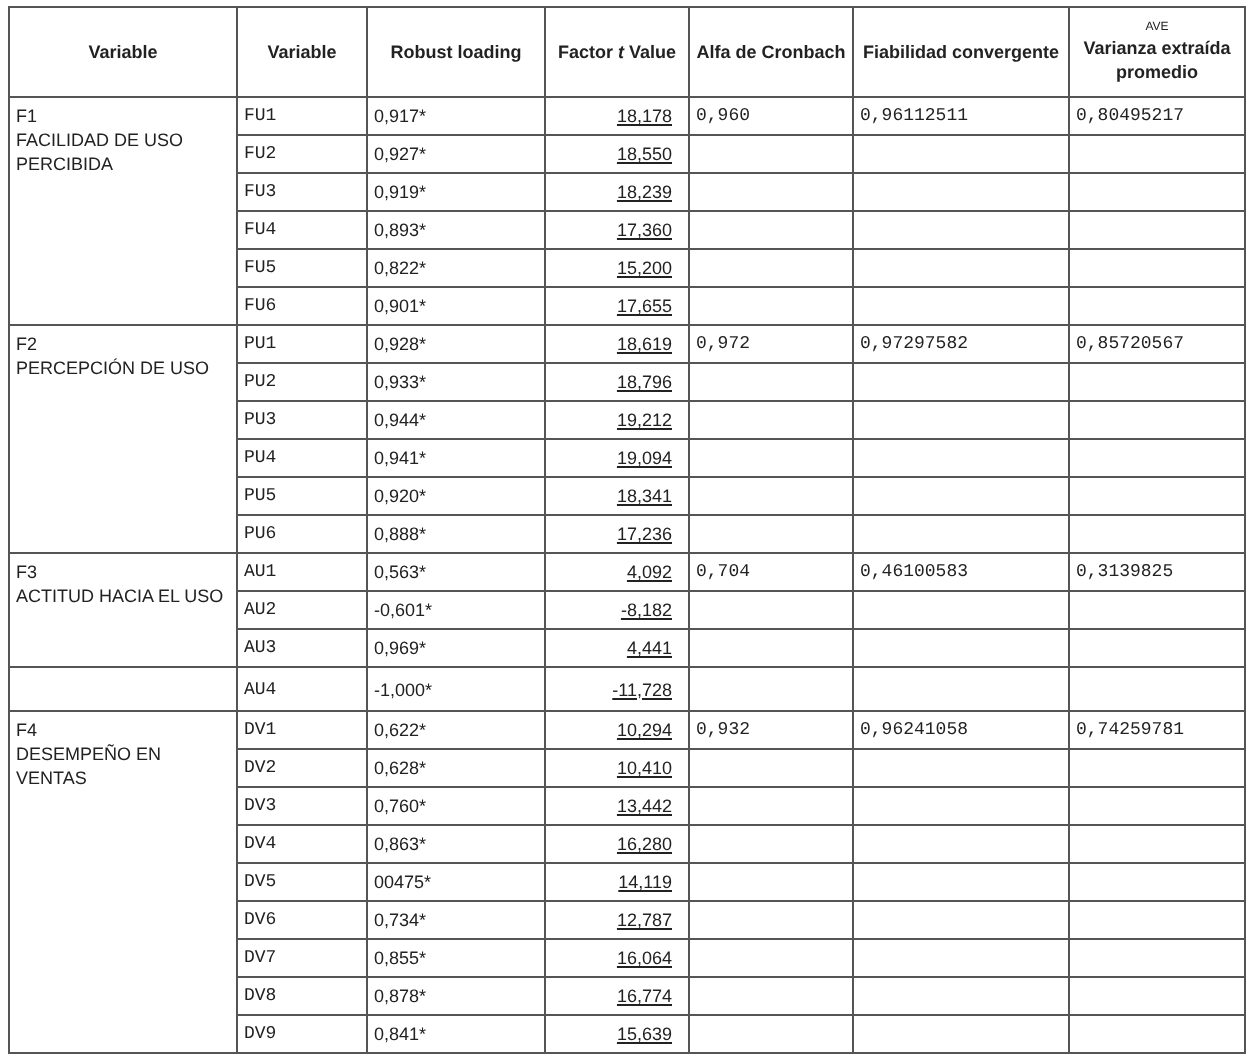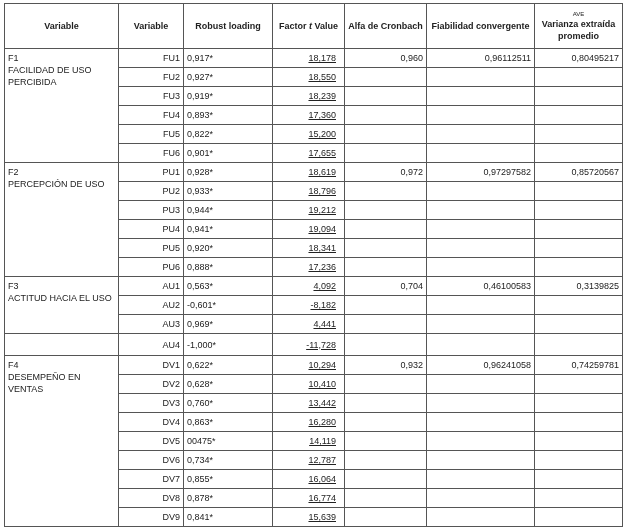--- a/index.html
+++ b/index.html
@@ -10,21 +10,21 @@
     font-family: "Liberation Sans", sans-serif;
     font-size: 9px; color: #222;
     table-layout: fixed;
     width: 618px;
     border: 1.5px solid #666;
   }
   th, td { border: 1px solid #555; padding: 0 3px; height: 18px; white-space: nowrap; }
   th { font-weight: bold; height: 44px; text-align: center; vertical-align: middle; line-height: 12px; white-space: normal; }
   th .small { display:block; font-size: 6px; font-weight: normal; line-height: 8px; }
   td.var { vertical-align: top; text-align: left; white-space: normal; line-height: 12px; padding-top: 3px; }
-  td.c { text-align: right; }
+  td.c { text-align: left; font-family: Liberation Mono, monospace; }
   td.r { text-align: right; padding-right: 8px; text-decoration: underline; }
   td.fl { text-align: left; }
 </style>
 </head>
 <body>
 
 <table>
   <colgroup>
     <col style="width:114px">
       <col style="width:65px">

